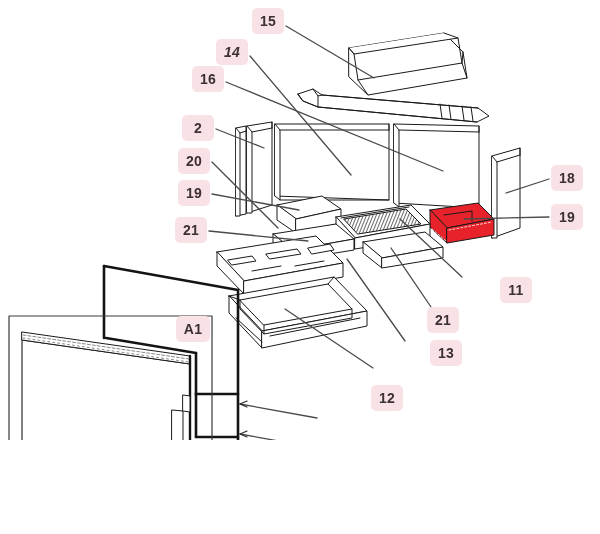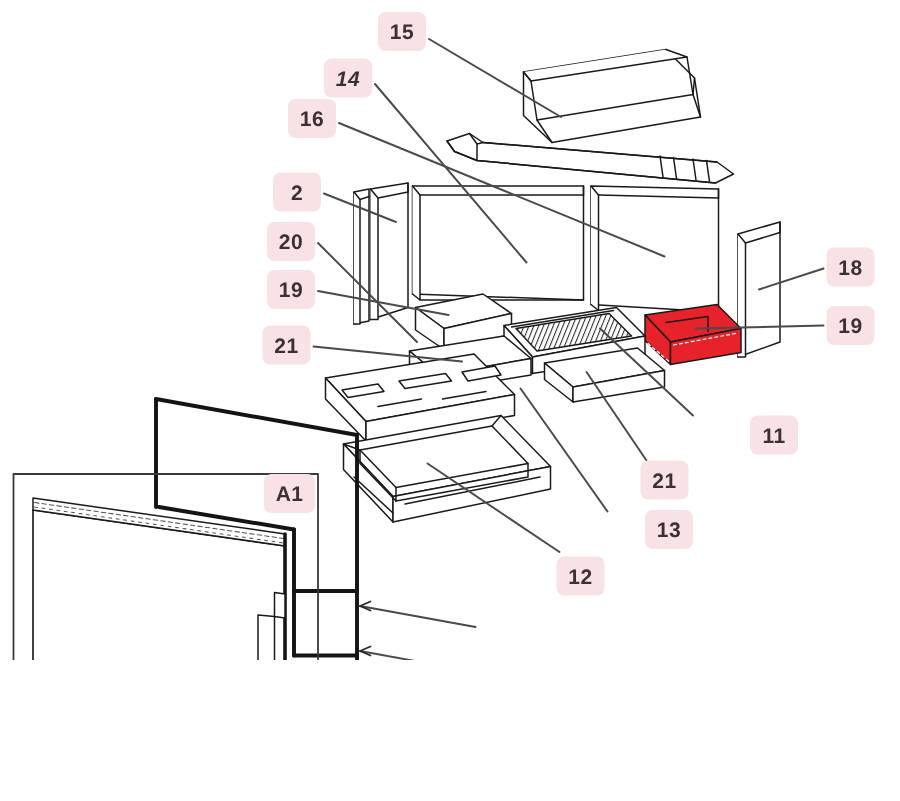--- a/index.html
+++ b/index.html
@@ -286,21 +286,21 @@
   </div>
 
   <div class="callout" style="left:427px; top:307px; width:32px; height:26px;">
     <span>21</span>
   </div>
 
   <div class="callout" style="left:403px; top:340px; width:32px; height:26px;margin-left:27px;">
     <span>13</span>
   </div>
 
-  <div class="callout" style="left:371px; top:371px; width:32px; height:26px;">
+  <div class="callout" style="left:371px; top:385px; width:32px; height:26px;">
     <span>12</span>
   </div>
 
   <div class="callout" style="left:176px; top:316px; width:34px; height:26px;">
     <span>A1</span>
   </div>
 
 
 </div>
 

